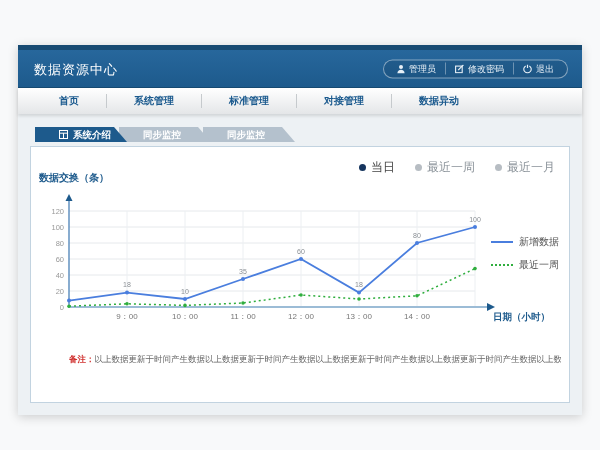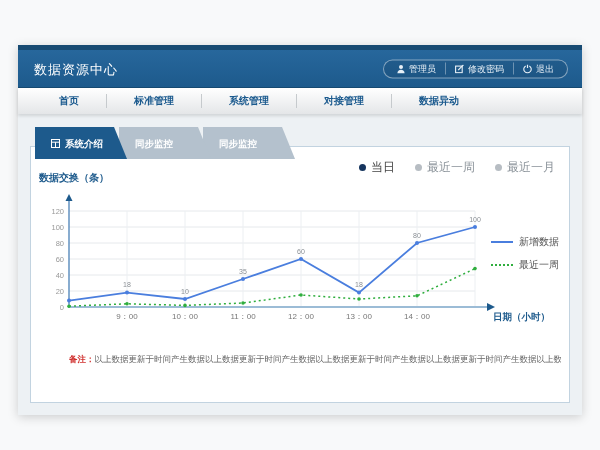--- a/index.html
+++ b/index.html
@@ -30,22 +30,22 @@
   
   .nav { height:26px; background:linear-gradient(#ffffff,#e4e6e8);
          display:flex; align-items:center; box-shadow:0 2px 3px rgba(0,0,0,.12);
          position:relative; z-index:5; padding-left:14px; }
   .nav-item { font-size:10px; font-weight:bold; color:#1b5a8e; padding:0 27px;
               line-height:14px; cursor:pointer; }
   .nav-item + .nav-item { border-left:1px solid #c6cacd; }
 
   
   .tabs { position:absolute; left:17px; top:82px; display:flex; z-index:4; }
-  .tab { height:32px; width:92px; line-height:19px; color:#fff; font-size:9.5px;
-         font-weight:bold; background:#b4c1cd; padding-left:16px; cursor:pointer;
+  .tab { height:15px; width:92px; line-height:19px; color:#fff; font-size:9.5px;
+         font-weight:bold; background:#b4c1cd; padding-left:24px; cursor:pointer;
          clip-path:polygon(0 0, calc(100% - 13px) 0, 100% 100%, 0 100%);
          display:flex; align-items:center;text-align:right; }
   .tab + .tab { margin-left:-8px; }
   .tab:nth-child(1){ z-index:3; } .tab:nth-child(2){ z-index:2; } .tab:nth-child(3){ z-index:1; }
   .tab.active { background:#1d5a8c; }
   .tab .tab-ic { margin-right:5px; display:inline-flex; }
 
   
   .panel { position:absolute; left:12px; top:101px; width:540px; height:257px;
            background:#fff; border:1px solid #c2d3e0; }
@@ -96,22 +96,22 @@
             <path d="M2.7 1.4 A3.7 3.7 0 1 0 6.3 1.4" fill="none" stroke="#e8f0f7" stroke-width="1.1"></path>
             <line x1="4.5" y1="0" x2="4.5" y2="3.6" stroke="#e8f0f7" stroke-width="1.2"></line>
           </svg>
         <span>退出</span>
       </div>
     </div>
   </div>
 
   <div class="nav">
     <div class="nav-item">首页</div>
+    <div class="nav-item">系统管理</div>
     <div class="nav-item">标准管理</div>
-    <div class="nav-item">系统管理</div>
     <div class="nav-item">对接管理</div>
     <div class="nav-item">数据异动</div>
   </div>
 
   <div class="tabs">
     <div class="tab active">
       <span class="tab-ic">
         <svg width="9" height="9" viewBox="0 0 9 9">
             <rect x="0.5" y="0.5" width="8" height="8" fill="none" stroke="#fff" stroke-width="1"></rect>
             <line x1="0.5" y1="3.2" x2="8.5" y2="3.2" stroke="#fff" stroke-width="1"></line>

